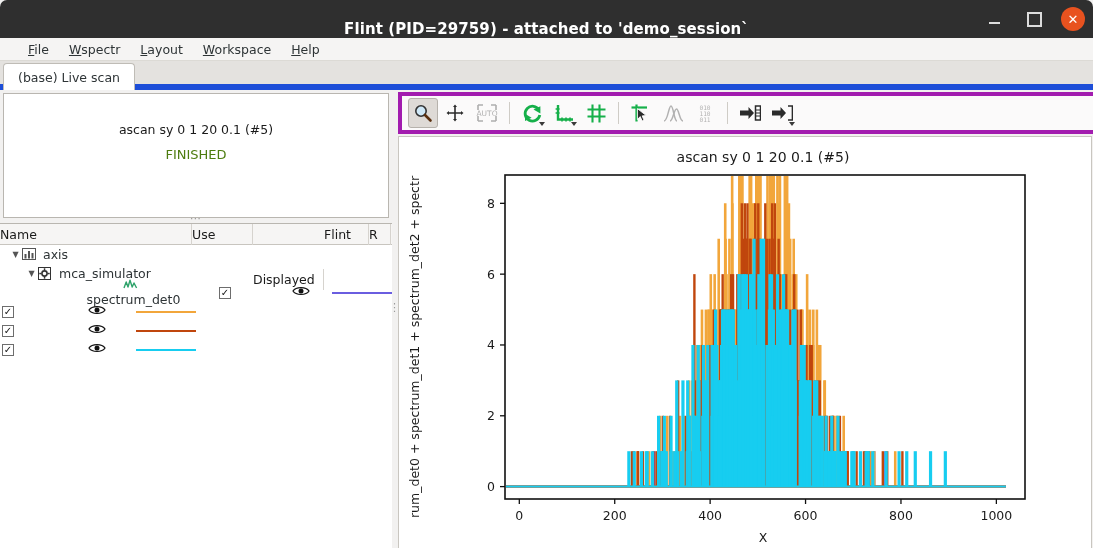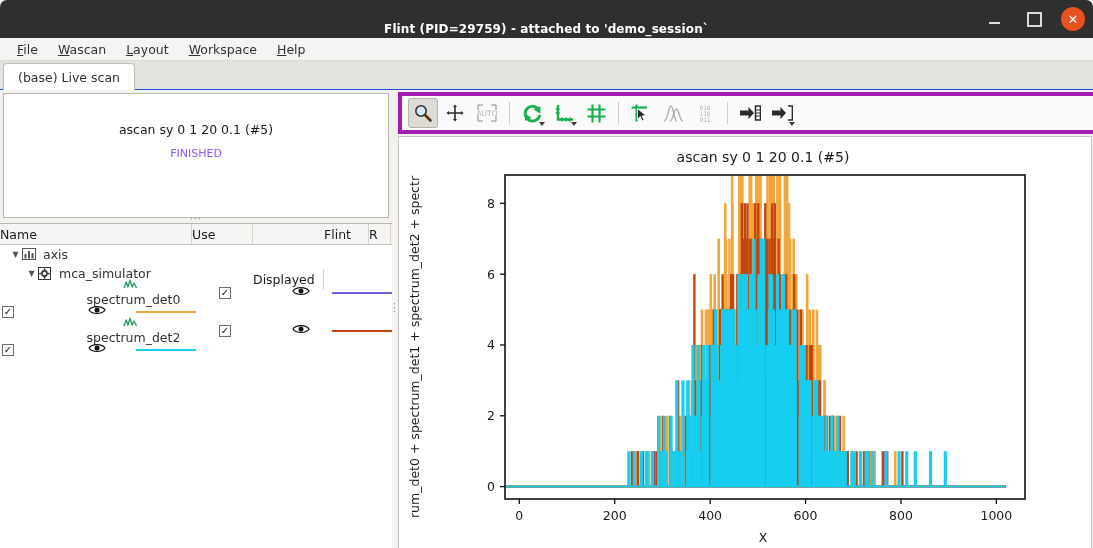--- a/index.html
+++ b/index.html
@@ -15,64 +15,64 @@
   #app { position: relative; width: 1093px; height: 548px; }
 
   
   .titlebar {
     position: absolute; left:0; top:0; width:1093px; height:38px;
     background:#2f2f2f;
     border-top-left-radius:7px; border-top-right-radius:7px;
     display:flex; align-items:center; justify-content:center;
   }
   .titlebar .title {
-    color:#ffffff; font-size:12px; font-weight:bold;
+    color:#ffffff; font-size:15px; font-weight:bold;
     letter-spacing:0.1px;
     margin-top:20px;
   }
   .wincontrols { position:absolute; right:8px; top:0; height:38px; display:flex; align-items:center; gap:14px; }
   .wc { width:26px; height:26px; display:flex; align-items:center; justify-content:center; color:#e6e6e6; }
   .wc-min::before { content:""; display:block; width:11px; height:2px; background:#dcdcdc; margin-top:8px; }
   .wc-max::before { content:""; display:block; width:11px; height:11px; border:2px solid #dcdcdc; }
   .wc-close { background:#e8521f; border-radius:50%; width:24px; height:24px; color:#fff; font-size:13px; line-height:1; }
   .wc-close span { transform:translateY(-0.5px); }
 
   
   .menubar {
     position:absolute; left:0; top:38px; width:1093px; height:23px;
     background:#f5f4f3; border-bottom:1px solid #dcdad5;
-    display:flex; align-items:center; padding-left:8px; gap:2px;
+    display:flex; align-items:center; padding-left:19px; gap:2px;
   }
   .menuitem { padding:2px 9px; font-size:12.5px; color:#2e3436; }
   .menuitem u { text-decoration:underline; }
 
   
   .tabstrip {
     position:absolute; left:0; top:61px; width:1093px; height:29px;
-    background:#e4e2df; border-bottom:1px solid #1d4ed8;
+    background:#e4e2df; border-bottom:6px solid #1d4ed8;
   }
   .maintab {
     position:absolute; left:3px; top:2px; height:28px;
     padding:0 14px; background:#ffffff;
     border:1px solid #bfbcb6; border-bottom:none;
     border-top-left-radius:4px; border-top-right-radius:4px;
     display:flex; align-items:center; font-size:12.5px;
   }
 
   
   .leftpane { position:absolute; left:0; top:90px; width:392px; height:458px; background:#f2f1f0; }
 
   .scaninfo {
     position:absolute; left:3px; top:3px; width:386px; height:125px;
     background:#ffffff; border:1px solid #b9b6b0;
     display:flex; flex-direction:column; align-items:center; justify-content:flex-start;
     padding-top:28px;
   }
   .scaninfo .scan-title { font-size:12.5px; color:#1a1a1a; }
-  .scaninfo .scan-state { font-size:11px; color:#8b5cf6; margin-top:10px; }
+  .scaninfo .scan-state { font-size:13px; color:#4d7c0f; margin-top:10px; }
 
   .splitter-h { position:absolute; left:3px; top:129px; width:386px; height:4px; }
   .splitter-h::after {
     content:"⋯"; position:absolute; left:50%; top:-7px; transform:translateX(-50%);
     color:#9a9a9a; font-size:11px; letter-spacing:1px;
   }
 
   
   .treewrap {
     position:absolute; left:0; top:133px; width:392px; height:392px;
@@ -156,21 +156,21 @@
       <div class="wc wc-min"></div>
       <div class="wc wc-max"></div>
       <div class="wc wc-close">
           <span>✕</span>
         </div>
     </div>
   </div>
 
   <div class="menubar">
     <div class="menuitem"><u>F</u><span>ile</span></div>
-    <div class="menuitem"><u>W</u><span>ascan</span></div>
+    <div class="menuitem"><u>W</u><span>spectr</span></div>
     <div class="menuitem"><u>L</u><span>ayout</span></div>
     <div class="menuitem"><u>W</u><span>orkspace</span></div>
     <div class="menuitem"><u>H</u><span>elp</span></div>
   </div>
 
   <div class="tabstrip">
     <div class="maintab">
       <span>(base) Live scan</span>
     </div>
   </div>
@@ -267,28 +267,20 @@
                 <circle cx="9" cy="6" r="2.5" fill="#111"></circle>
               </svg>
           </span>
         </div>
         <div class="tr-style">
           <span class="swatch" style="background:#f2a63b"></span>
         </div>
       </div>
 
       <div class="treerow">
-        <div class="tr-name ind3">
-          <span class="icon-curve">
-            <svg width="15" height="12" viewBox="0 0 15 12">
-                <path d="M1 10 L3.2 4 L5 9 L7 2.2 L9.2 9 L11 5 L13.6 10" fill="none" stroke="#2fa36b" stroke-width="1.4" stroke-linejoin="round"></path>
-              </svg>
-          </span>
-          <span>spectrum_det2</span>
-        </div>
         <div class="tr-use">
           <span class="chk">✓</span>
         </div>
         <div class="tr-disp">
           <span class="eye">
             <svg width="18" height="12" viewBox="0 0 18 12">
                 <path d="M1 6 C4 1.4, 14 1.4, 17 6 C14 10.6, 4 10.6, 1 6 Z" fill="#fff" stroke="#111" stroke-width="1.3"></path>
                 <circle cx="9" cy="6" r="2.5" fill="#111"></circle>
               </svg>
           </span>

